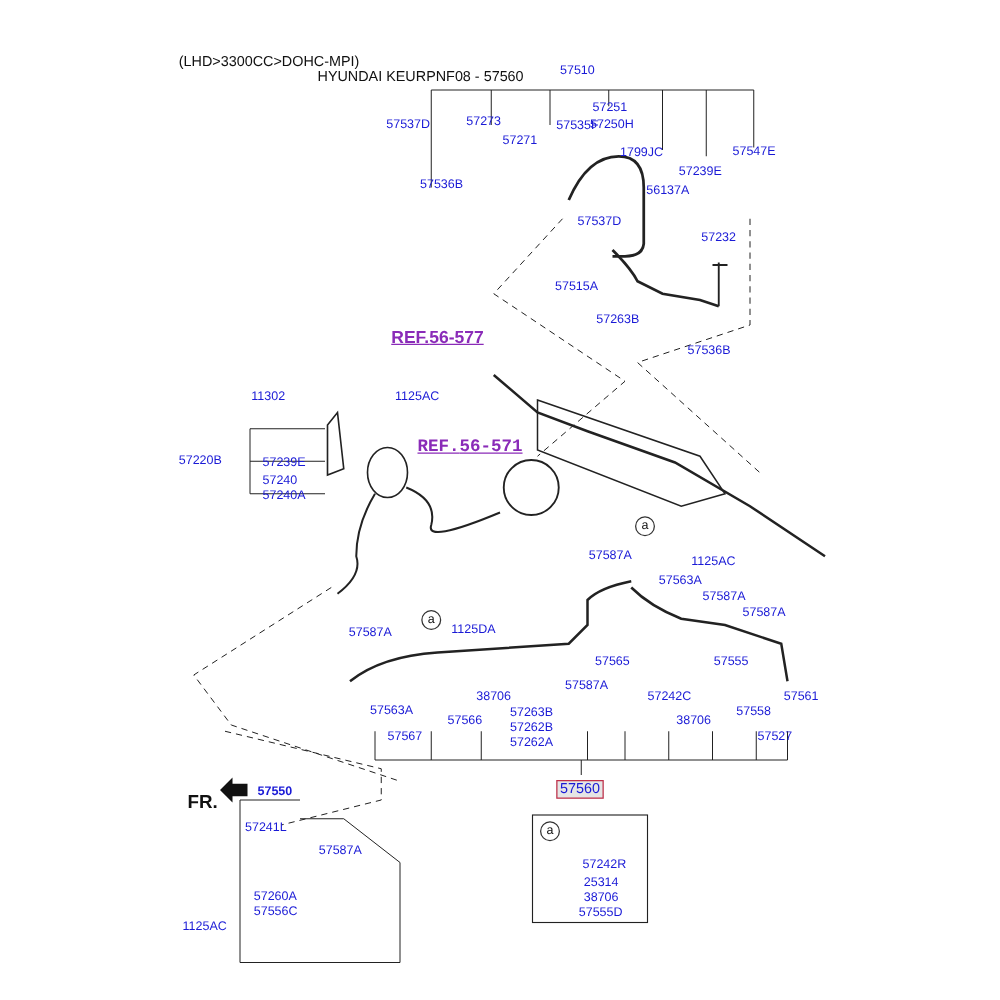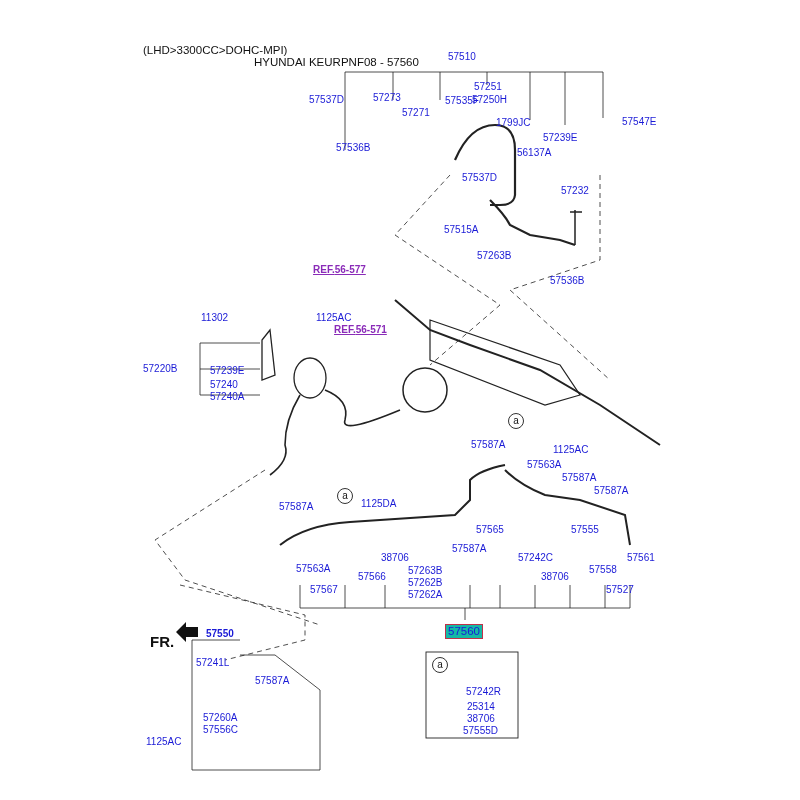--- a/index.html
+++ b/index.html
@@ -1,23 +1,23 @@
 <!DOCTYPE html>
 <html><head>
 <meta charset="utf-8">
 <style>
   html, body { margin:0; padding:0; background:#ffffff; }
   body { width:800px; height:800px; position:relative; overflow:hidden;
          font-family:"Liberation Sans", sans-serif; }
   #diagram { position:absolute; left:0; top:0; width:800px; height:800px; }
   .lbl { position:absolute; font-size:10px; line-height:13px; color:#1a1ad6; white-space:nowrap; cursor:pointer; }
   .hdr { position:absolute; font-size:11.5px; line-height:13px; color:#111; white-space:nowrap; }
-  .ref { position:absolute; font-size:10px; line-height:13px; color:#8a2bb8; white-space:nowrap; cursor:pointer; }
+  .ref { position:absolute; font-size:14px; line-height:13px; color:#8a2bb8; white-space:nowrap; cursor:pointer; }
   .ref .u { text-decoration:underline; font-weight:bold; }
-  .sel { position:absolute; font-size:11.5px; line-height:13px; color:#1a1ad6; background:#14b8a6; border:1px solid #c0304a; padding:0 2px; }
+  .sel { position:absolute; font-size:11.5px; line-height:13px; color:#1a1ad6; background:#e5e5e5; border:1px solid #c0304a; padding:0 2px; }
   .fr { position:absolute; font-size:15px; font-weight:bold; color:#111; }
   .circ { position:absolute; width:14px; height:14px; border:1px solid #333; border-radius:50%;
           font-size:10px; line-height:14px; text-align:center; color:#111; background:#fff; }
 </style>
 </head>
 <body>
 
 <svg id="diagram" viewBox="0 0 800 800" xmlns="http://www.w3.org/2000/svg">
   <g fill="none" stroke="#222" stroke-width="0.8">
 
@@ -62,32 +62,32 @@
 <div class="hdr" style="left:254px;top:56px;">HYUNDAI KEURPNF08 - 57560</div>
 
 <div class="lbl" style="left:448px;top:50px;">57510</div>
 <div class="lbl" style="left:309px;top:93px;">57537D</div>
 <div class="lbl" style="left:373px;top:91px;">57273</div>
 <div class="lbl" style="left:421px;top:94px;margin-left:24px;">57535F</div>
 <div class="lbl" style="left:474px;top:80px;">57251</div>
 <div class="lbl" style="left:472px;top:93px;">57250H</div>
 <div class="lbl" style="left:402px;top:106px;">57271</div>
 <div class="lbl" style="left:496px;top:116px;">1799JC</div>
-<div class="lbl" style="left:586px;top:115px;margin-left:36px;">57547E</div>
+<div class="lbl" style="left:586px;top:115px;">57547E</div>
 <div class="lbl" style="left:543px;top:131px;">57239E</div>
 <div class="lbl" style="left:336px;top:141px;">57536B</div>
 <div class="lbl" style="left:517px;top:146px;">56137A</div>
 <div class="lbl" style="left:462px;top:171px;">57537D</div>
 <div class="lbl" style="left:561px;top:184px;">57232</div>
 <div class="lbl" style="left:444px;top:223px;">57515A</div>
 <div class="lbl" style="left:477px;top:249px;">57263B</div>
 <div class="lbl" style="left:550px;top:274px;">57536B</div>
 
 <div class="ref" style="left:313px;top:263px;"><span class="u">REF.</span><span class="u">56-577</span></div>
-<div class="ref" style="left:334px;top:323px;"><span class="u">REF.</span><span class="u">56-571</span></div>
+<div class="ref" style="left:334px;top:352px;font-family:Liberation Mono, monospace;"><span class="u">REF.</span><span class="u">56-571</span></div>
 
 <div class="lbl" style="left:201px;top:311px;">11302</div>
 <div class="lbl" style="left:316px;top:311px;">1125AC</div>
 <div class="lbl" style="left:143px;top:362px;">57220B</div>
 <div class="lbl" style="left:210px;top:364px;">57239E</div>
 <div class="lbl" style="left:210px;top:378px;">57240</div>
 <div class="lbl" style="left:210px;top:390px;">57240A</div>
 
 <div class="circ" style="left:508px;top:413px;">a</div>
 <div class="lbl" style="left:471px;top:438px;">57587A</div>

